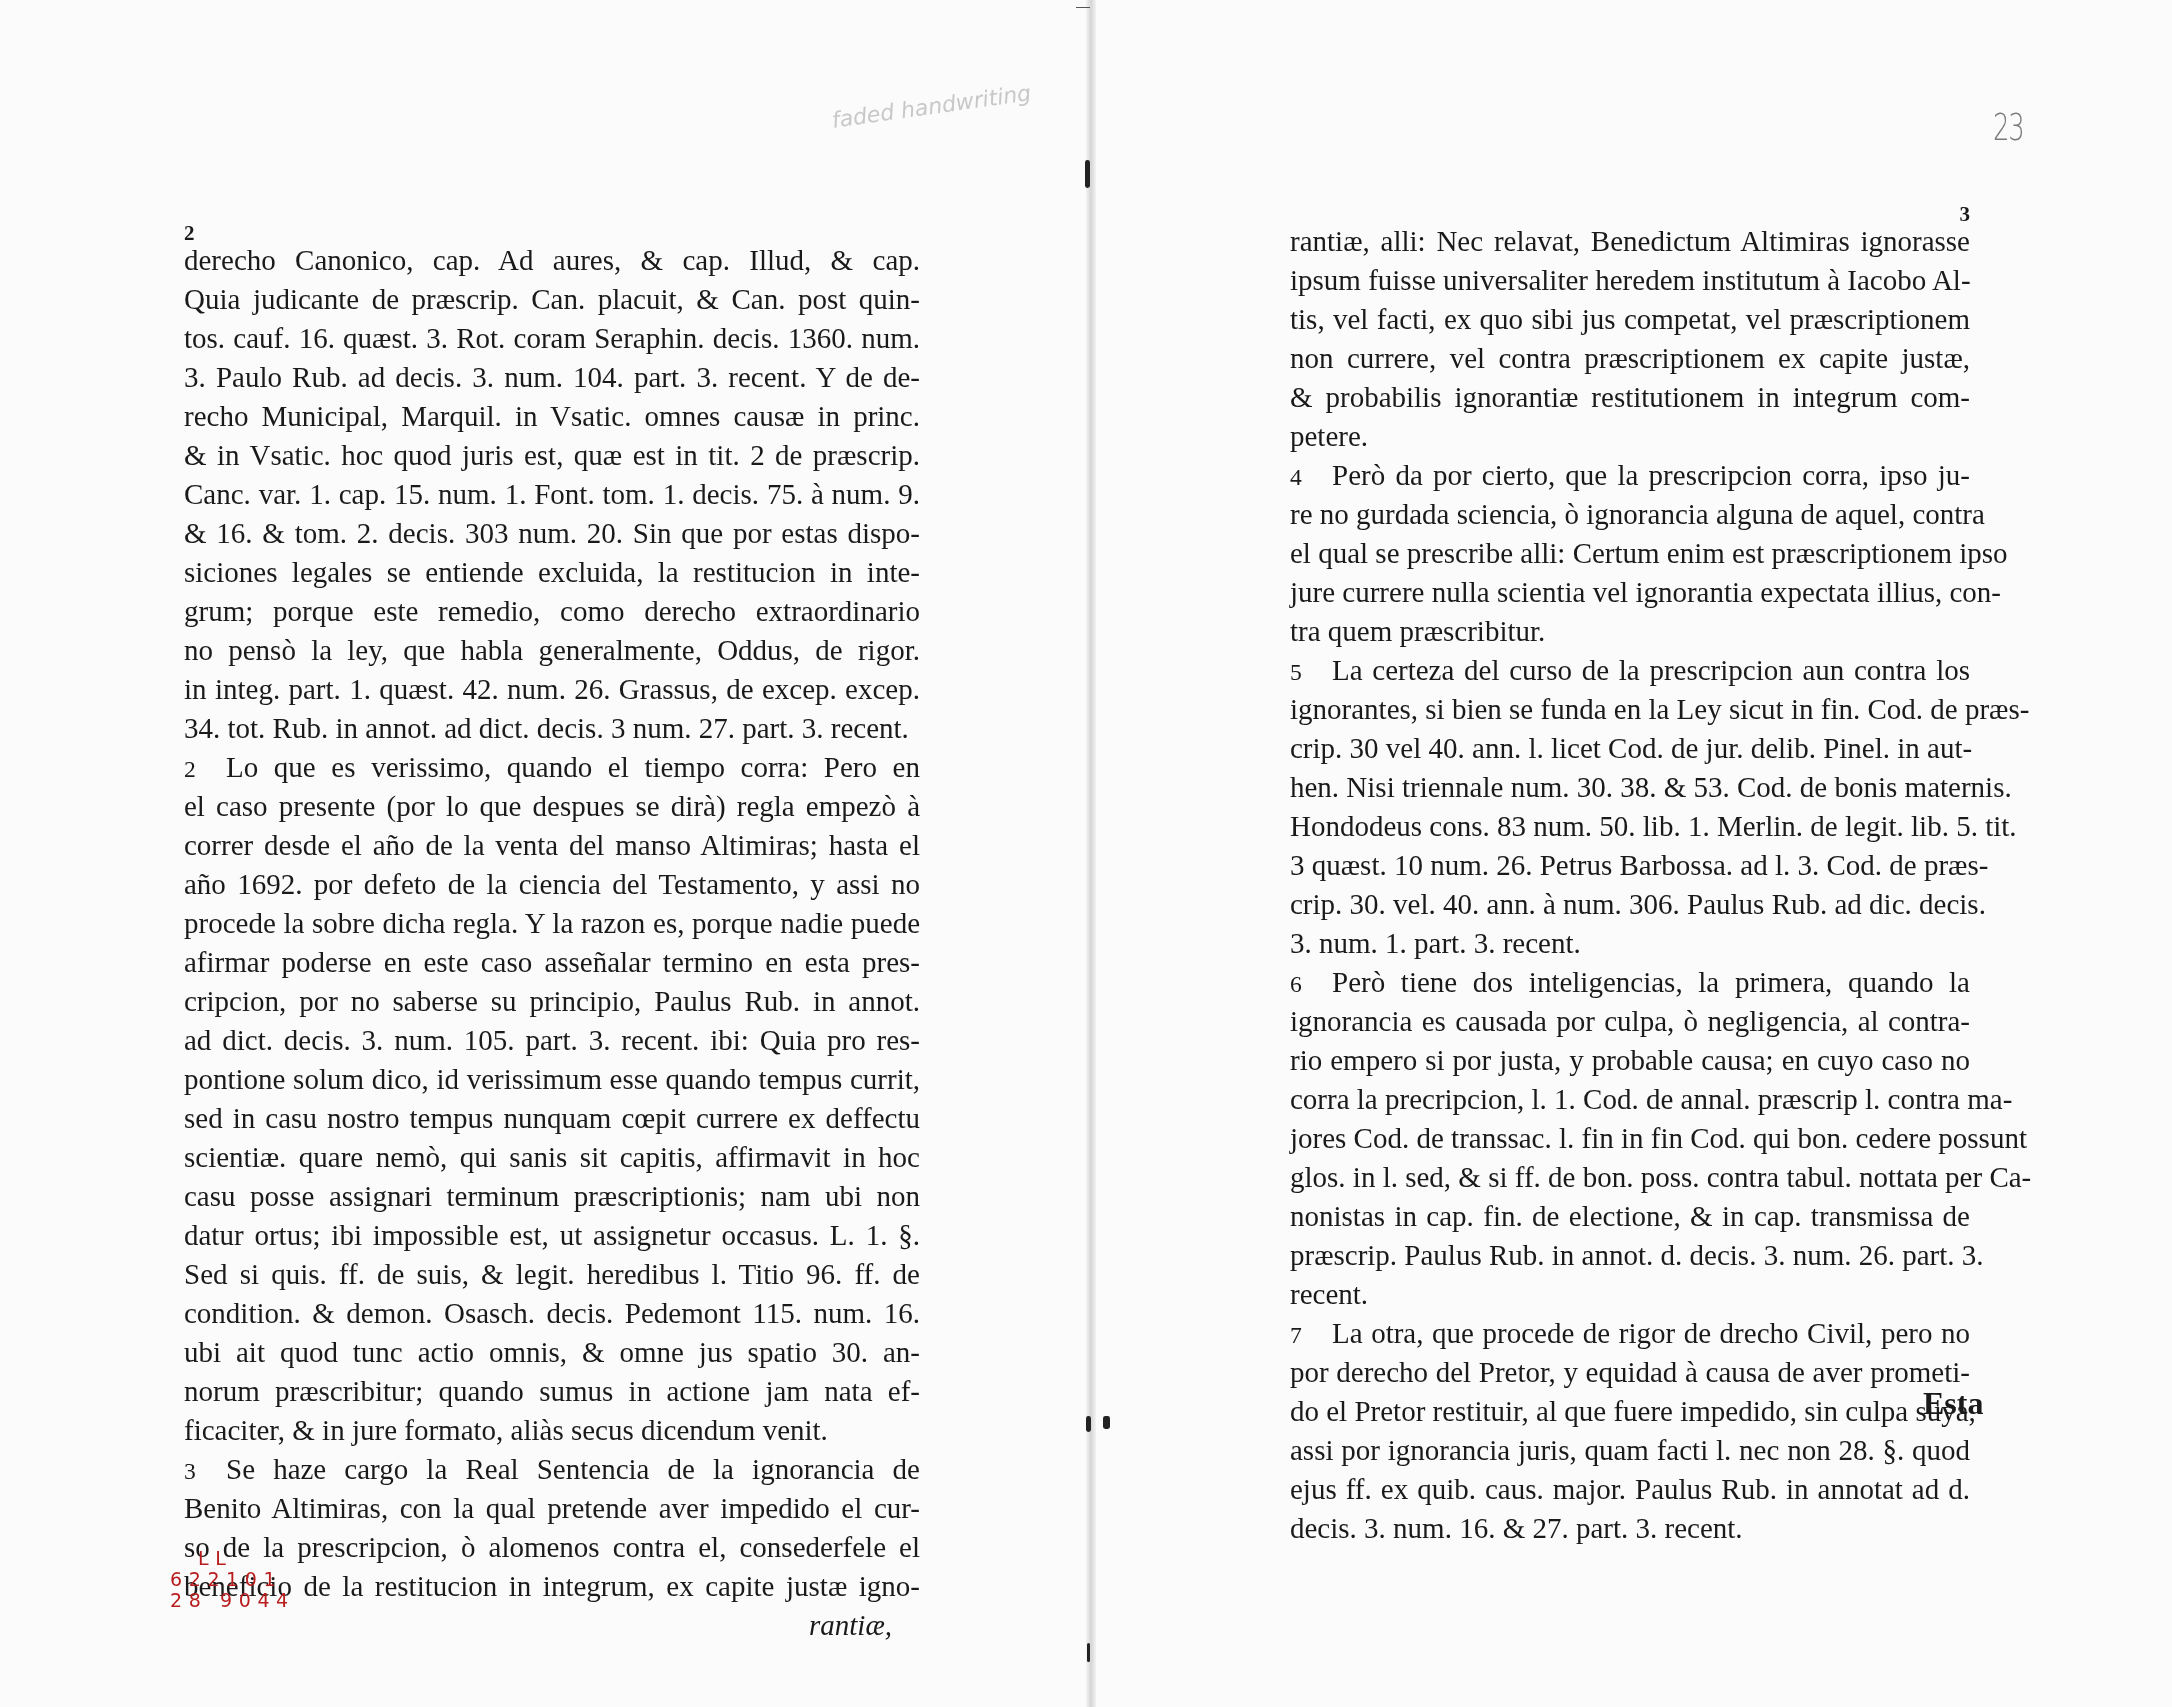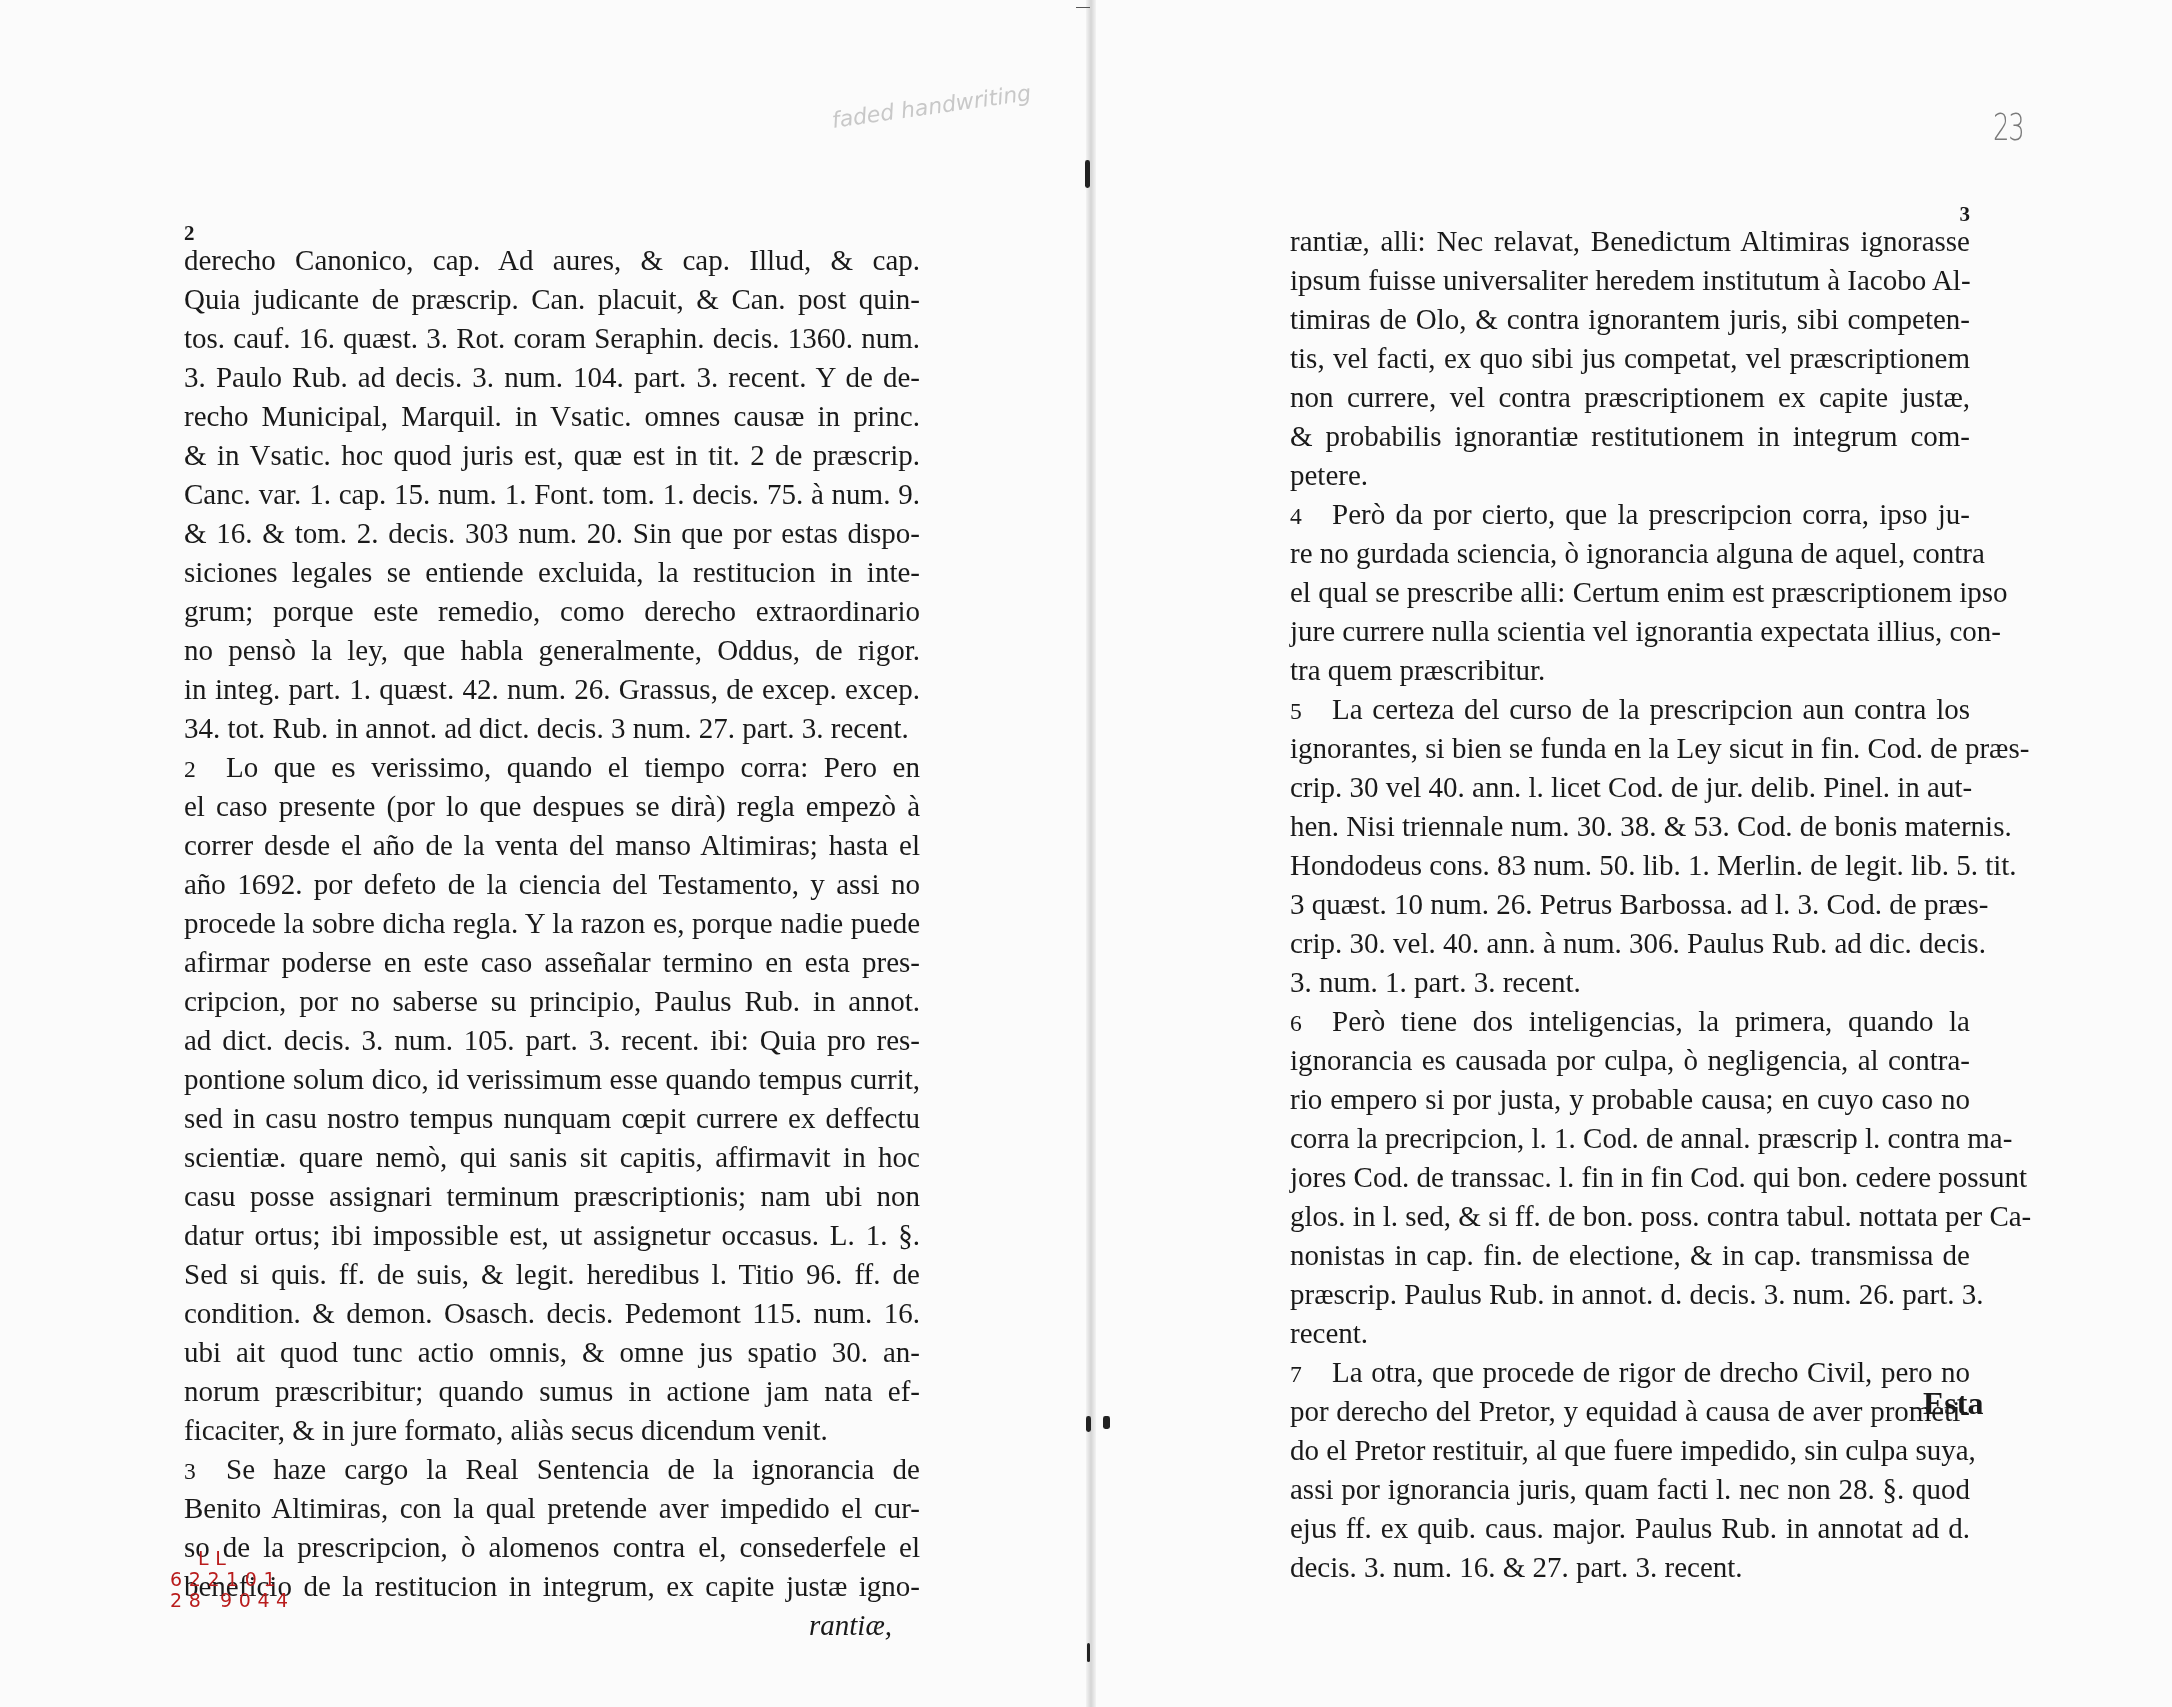--- a/index.html
+++ b/index.html
@@ -87,21 +87,20 @@
     <div>28 9044</div>
   </div>
 </section>
 
 <section class="page right">
   <div class="folio" style="left:897px;top:106px;">23</div>
   <div class="textblock" id="right-text">
     <div class="pnum r">3</div>
   <span class="line"><span>rantiæ, alli: Nec relavat, Benedictum Altimiras ignorasse</span></span>
       <span class="line"><span>ipsum fuisse universaliter heredem institutum à Iacobo Al-</span></span>
-      <span class="line"><span>timiras de Olo, &amp; contra ignorantem juris, sibi competen-</span></span>
       <span class="line"><span>tis, vel facti, ex quo sibi jus competat, vel præscriptionem</span></span>
       <span class="line"><span>non currere, vel contra præscriptionem ex capite justæ,</span></span>
       <span class="line"><span>&amp; probabilis ignorantiæ restitutionem in integrum com-</span></span>
       <span class="line last"><span>petere.</span></span>
       <span class="line indent"><span class="para-num">4</span><span>Però da por cierto, que la prescripcion corra, ipso ju-</span></span>
       <span class="line"><span>re no gurdada sciencia, ò ignorancia alguna de aquel, contra</span></span>
       <span class="line"><span>el qual se prescribe alli: Certum enim est præscriptionem ipso</span></span>
       <span class="line"><span>jure currere nulla scientia vel ignorantia expectata illius, con-</span></span>
       <span class="line last"><span>tra quem præscribitur.</span></span>
       <span class="line indent"><span class="para-num">5</span><span>La certeza del curso de la prescripcion aun contra los</span></span>

